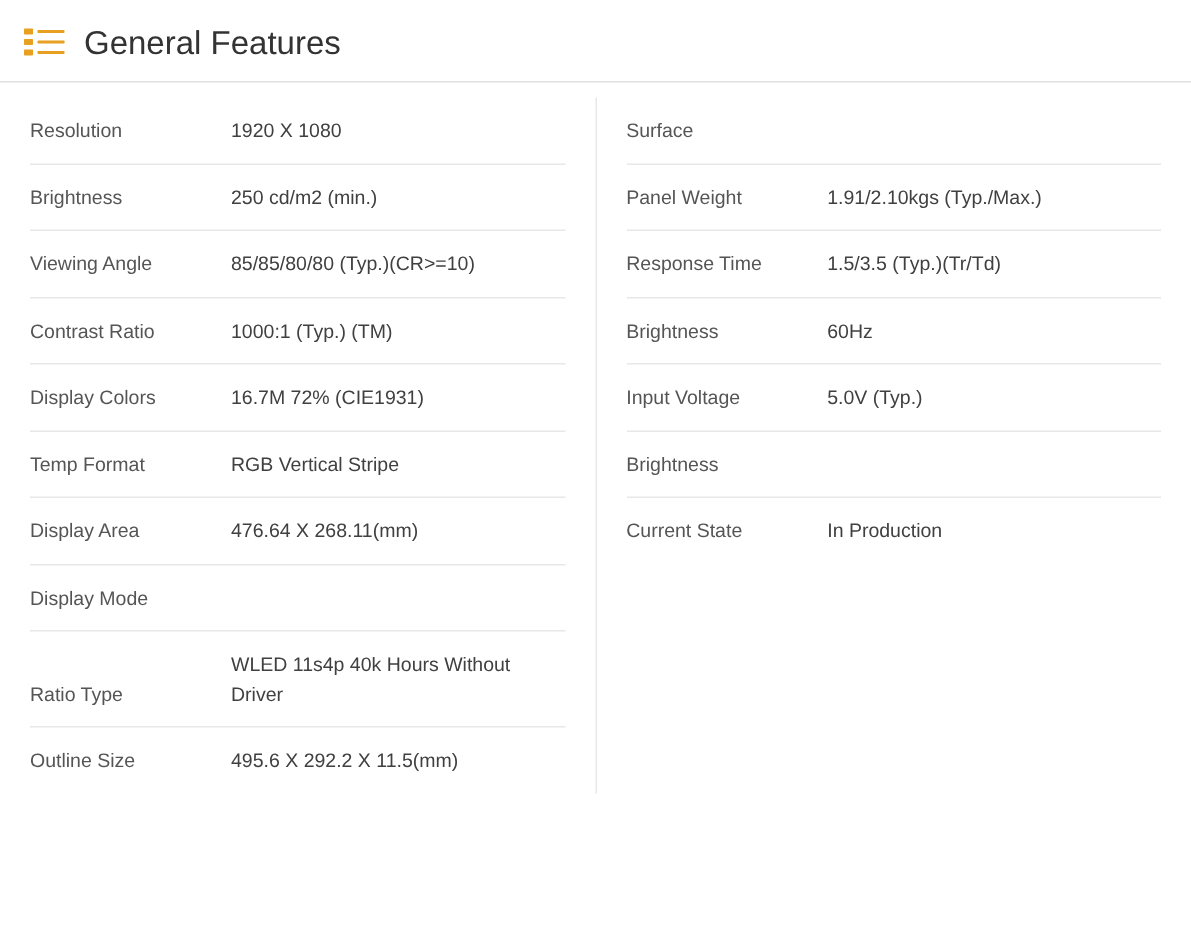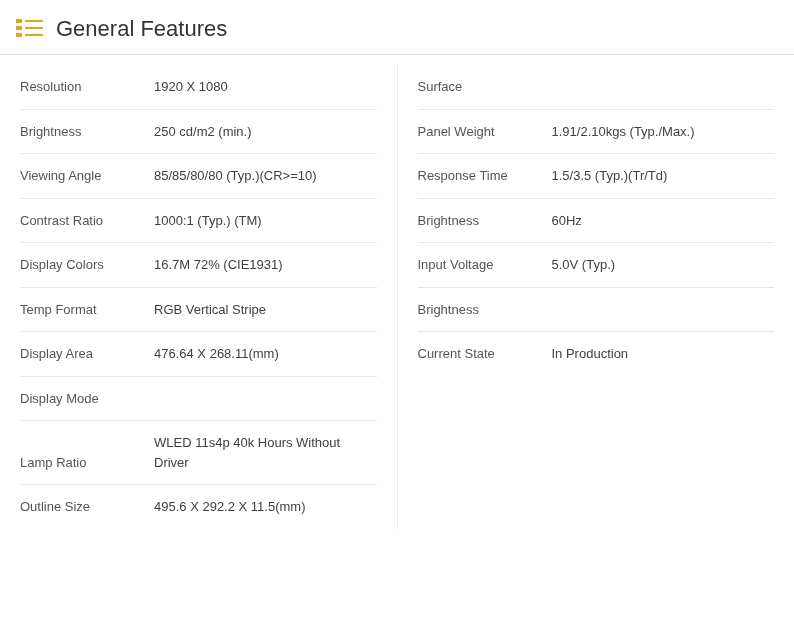--- a/index.html
+++ b/index.html
@@ -118,21 +118,21 @@
         <span class="value">RGB Vertical Stripe</span>
       </div>
       <div class="row">
         <span class="label">Display Area</span>
         <span class="value">476.64 X 268.11(mm)</span>
       </div>
       <div class="row">
         <span class="label">Display Mode</span>
       </div>
       <div class="row">
-        <span class="label">Lamp Ratio</span>
+        <span class="label">Ratio Type</span>
         <span class="value">WLED 11s4p 40k Hours Without Driver</span>
       </div>
       <div class="row">
         <span class="label">Outline Size</span>
         <span class="value">495.6 X 292.2 X 11.5(mm)</span>
       </div>
     </div>
 
   <div class="col" id="right-col">
       <div class="row">

